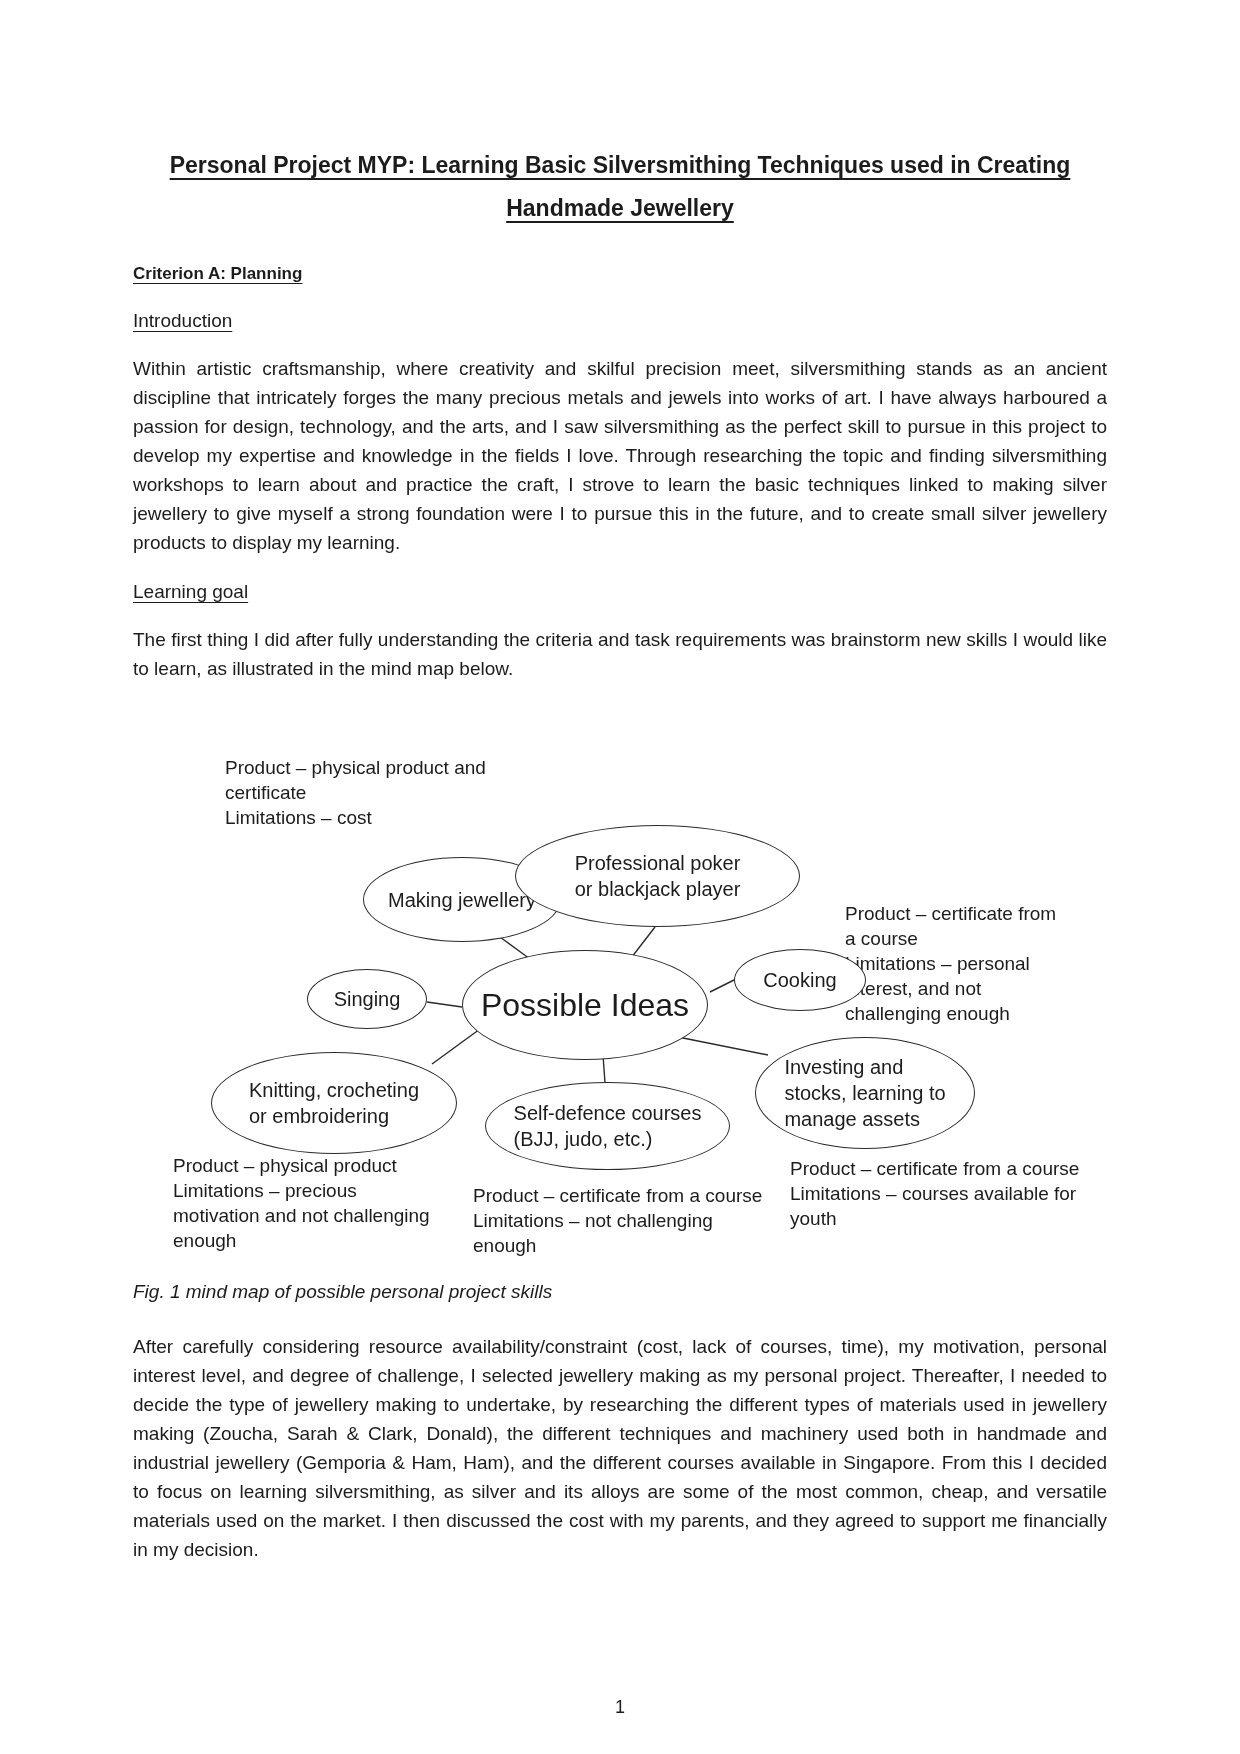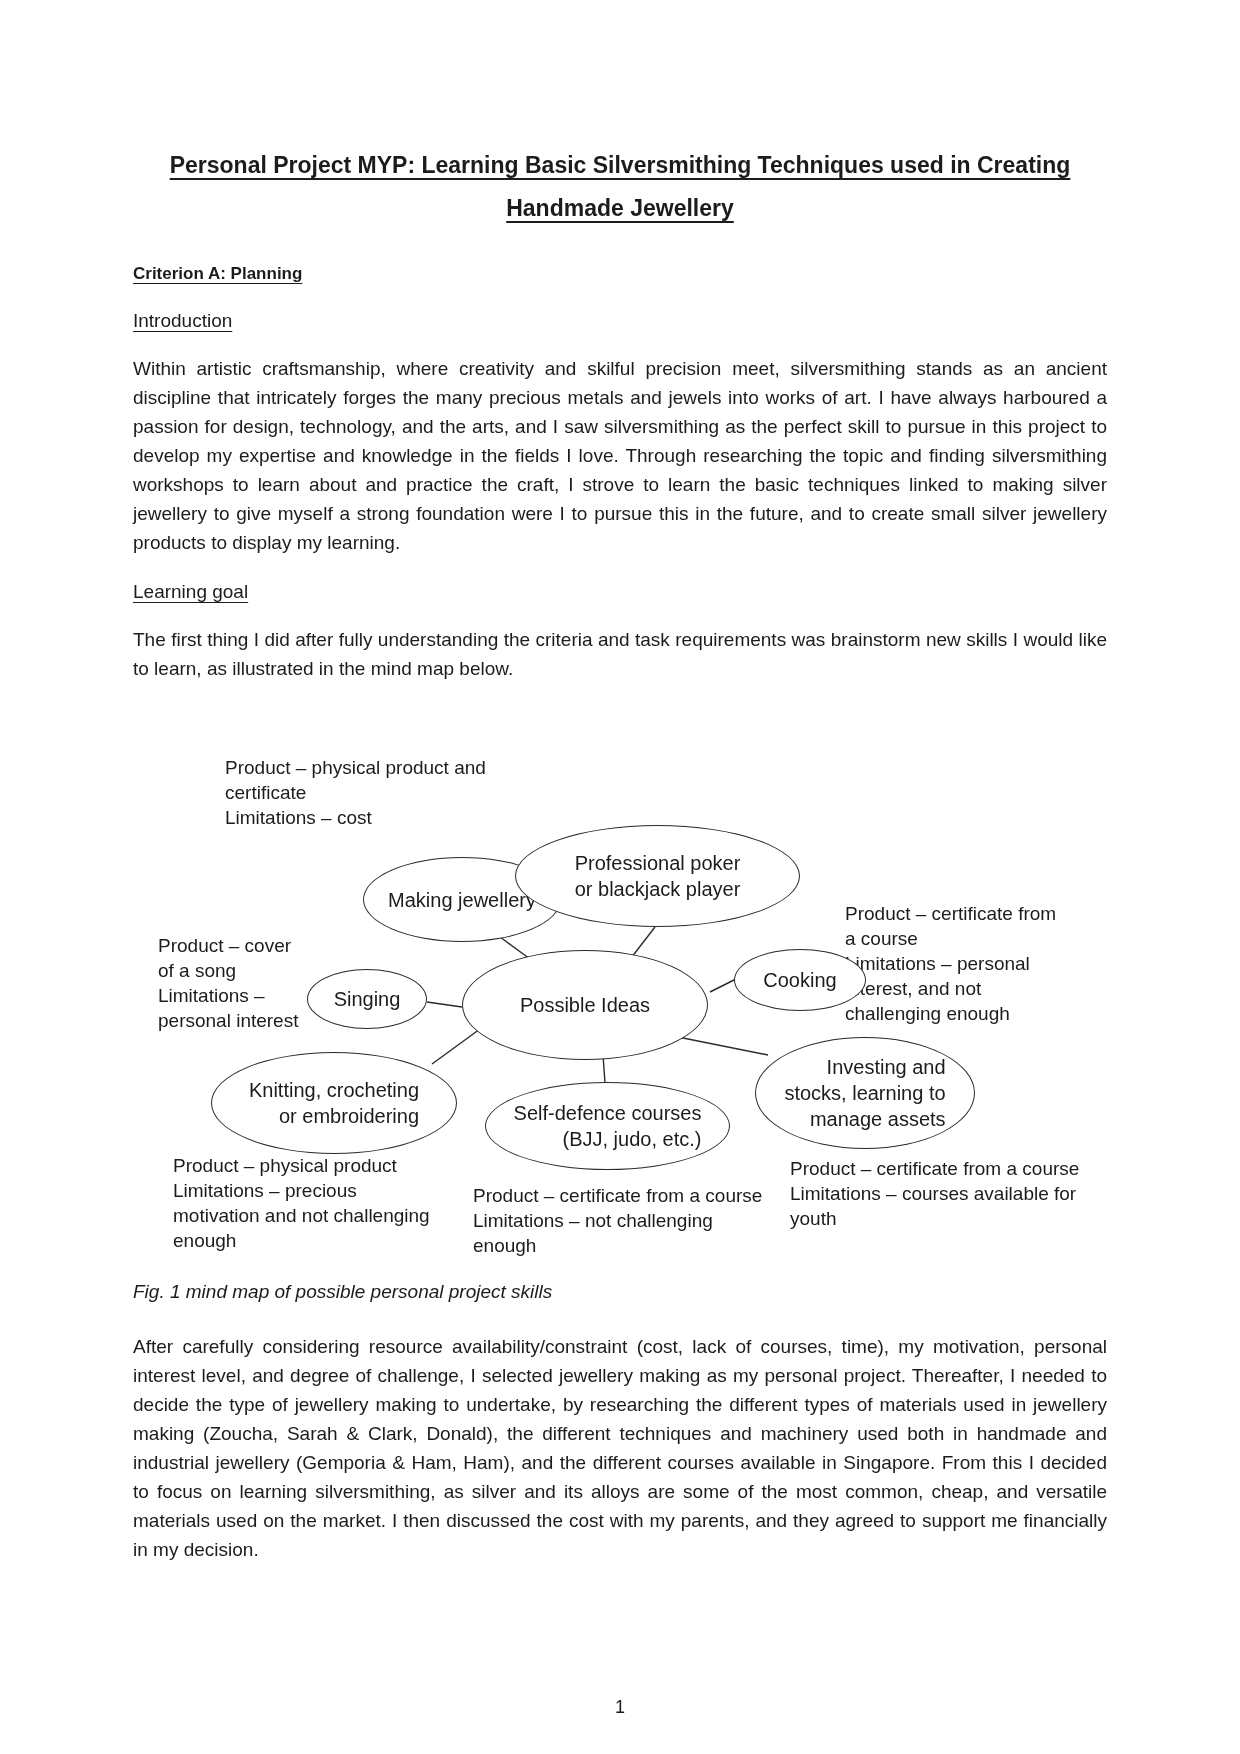--- a/index.html
+++ b/index.html
@@ -36,26 +36,26 @@
     width:974px;height:556px;
     margin:0 0 14px 0;
     font-size:18.5px;
   }
   .diagram svg.links{position:absolute;left:0;top:0;}
   .node{
     position:absolute;
     border:1.4px solid #2b2b2b;
     border-radius:50%;
     display:flex;align-items:center;justify-content:center;
-    text-align:right;
+    text-align:left;
     font-size:20px;line-height:26px;
     background:#ffffff;
     box-sizing:border-box;
   }
-  .node.center-node{font-size:20px;line-height:32px;}
+  .node.center-node{font-size:32px;line-height:32px;}
   .annot{
     position:absolute;
     font-size:19px;line-height:25px;
     text-align:left;
   }
   .pre{white-space:pre-line;}
   .fig-caption{
     font-style:italic;font-size:19px;line-height:29px;
     margin:0 0 26px 0;
   }
@@ -94,24 +94,20 @@
     </svg>
 
     <div class="annot pre" style="left:92px;top:48px;">Product – physical product and
 certificate
 Limitations – cost</div>
     <div class="annot pre" style="left:712px;top:194px;">Product – certificate from
 a course
 Limitations – personal
 interest, and not
 challenging enough</div>
-    <div class="annot pre" style="left:25px;top:226px;">Product – cover
-of a song
-Limitations –
-personal interest</div>
     <div class="annot pre" style="left:40px;top:446px;">Product – physical product
 Limitations – precious
 motivation and not challenging
 enough</div>
     <div class="annot pre" style="left:340px;top:476px;">Product – certificate from a course
 Limitations – not challenging
 enough</div>
     <div class="annot pre" style="left:657px;top:449px;">Product – certificate from a course
 Limitations – courses available for
 youth</div>

